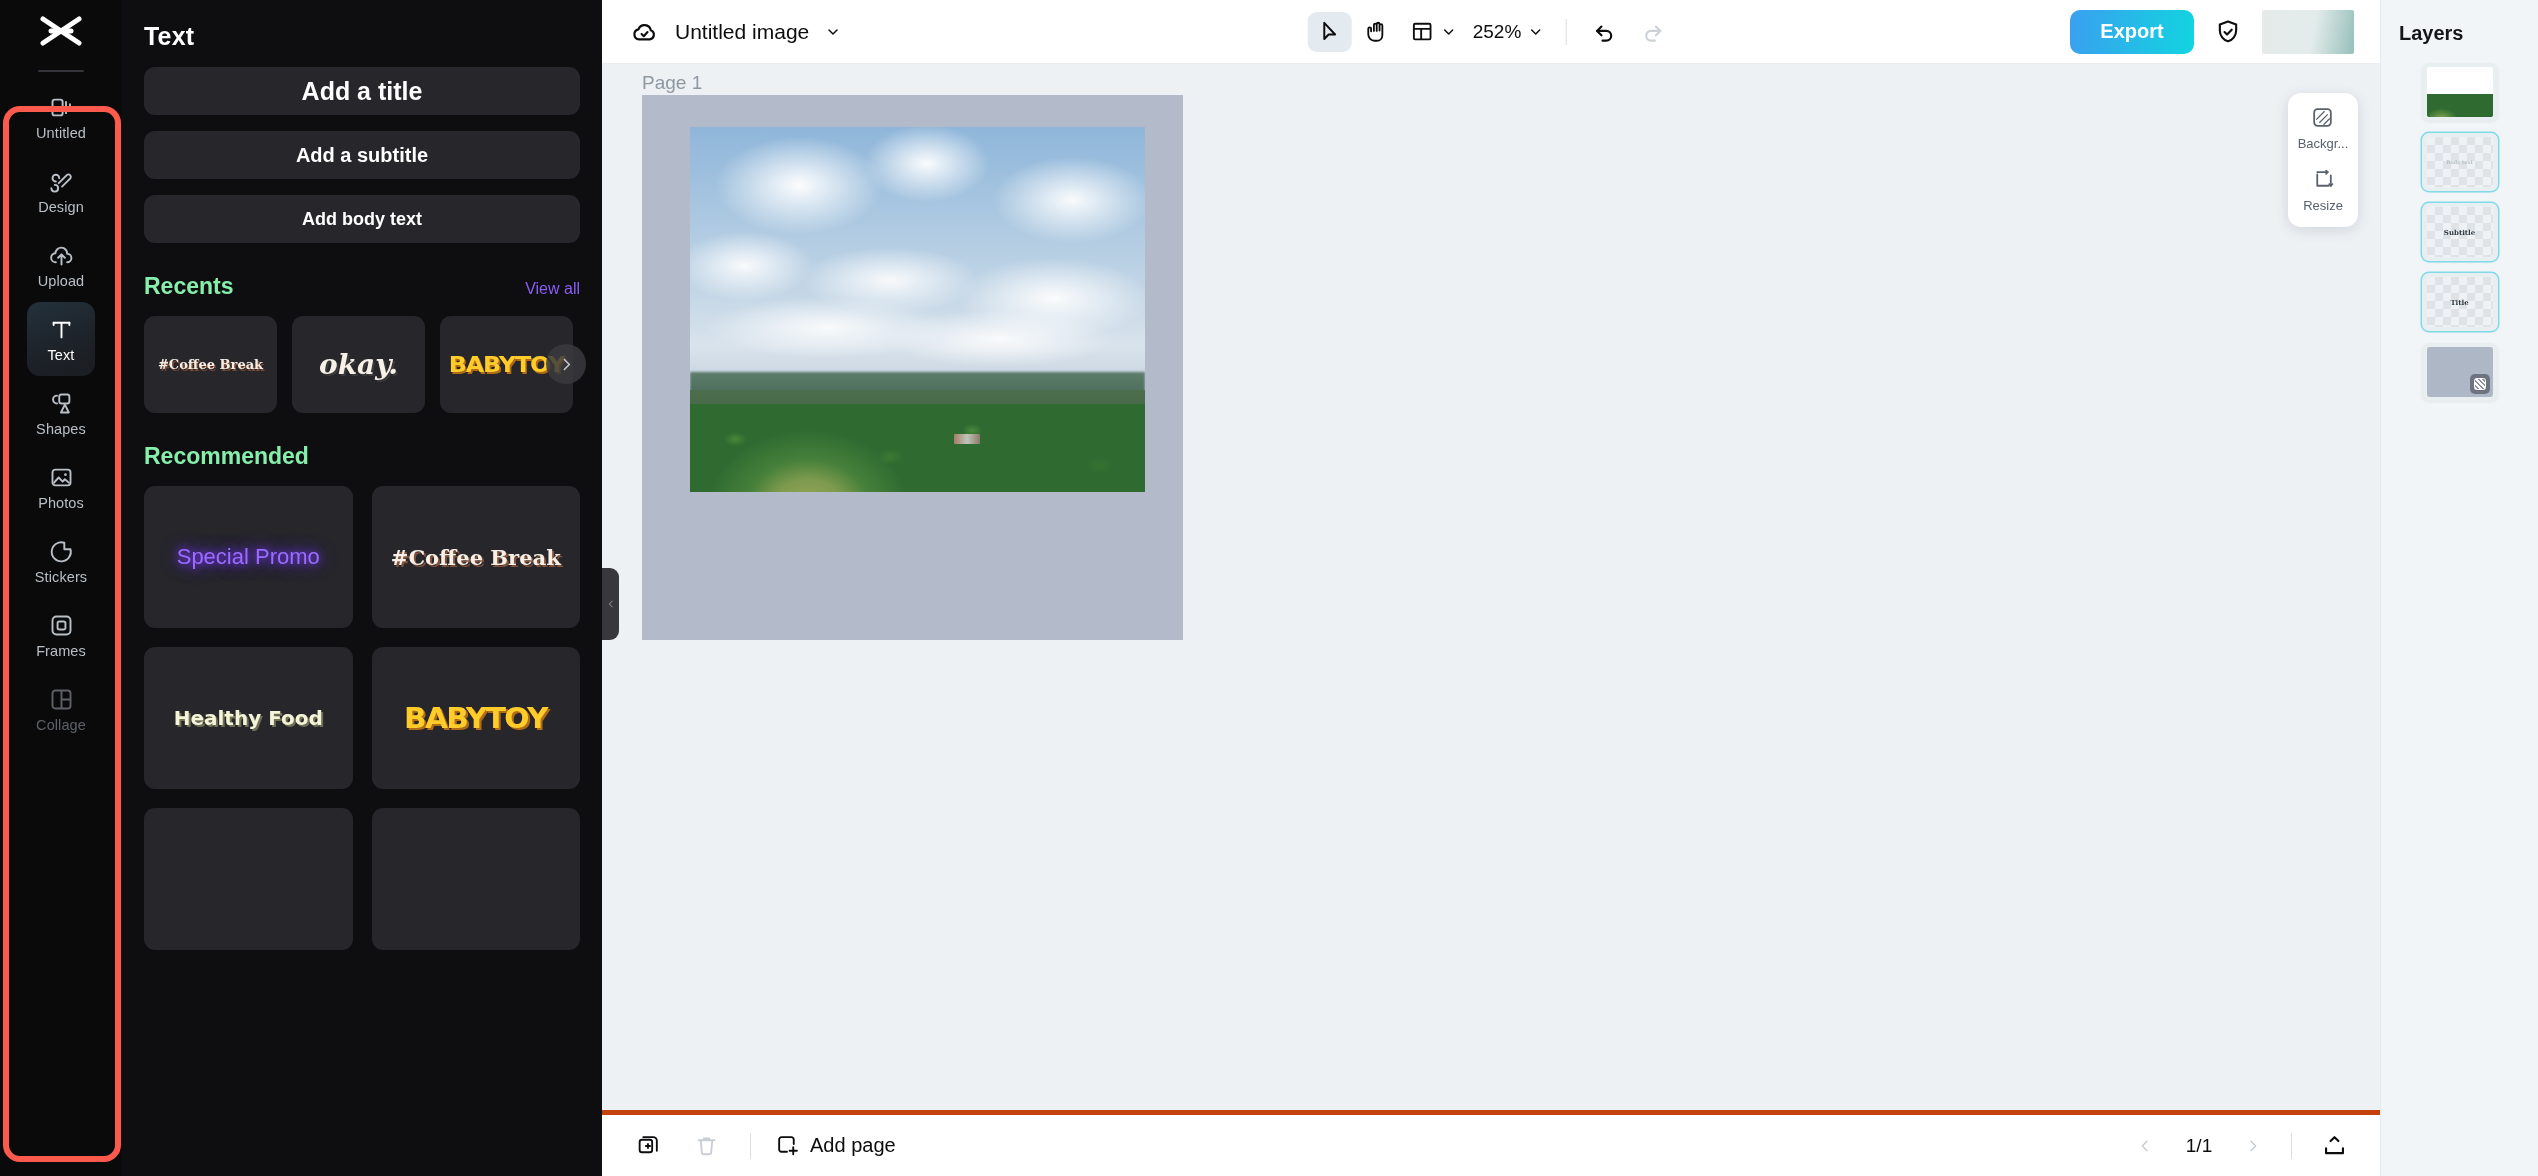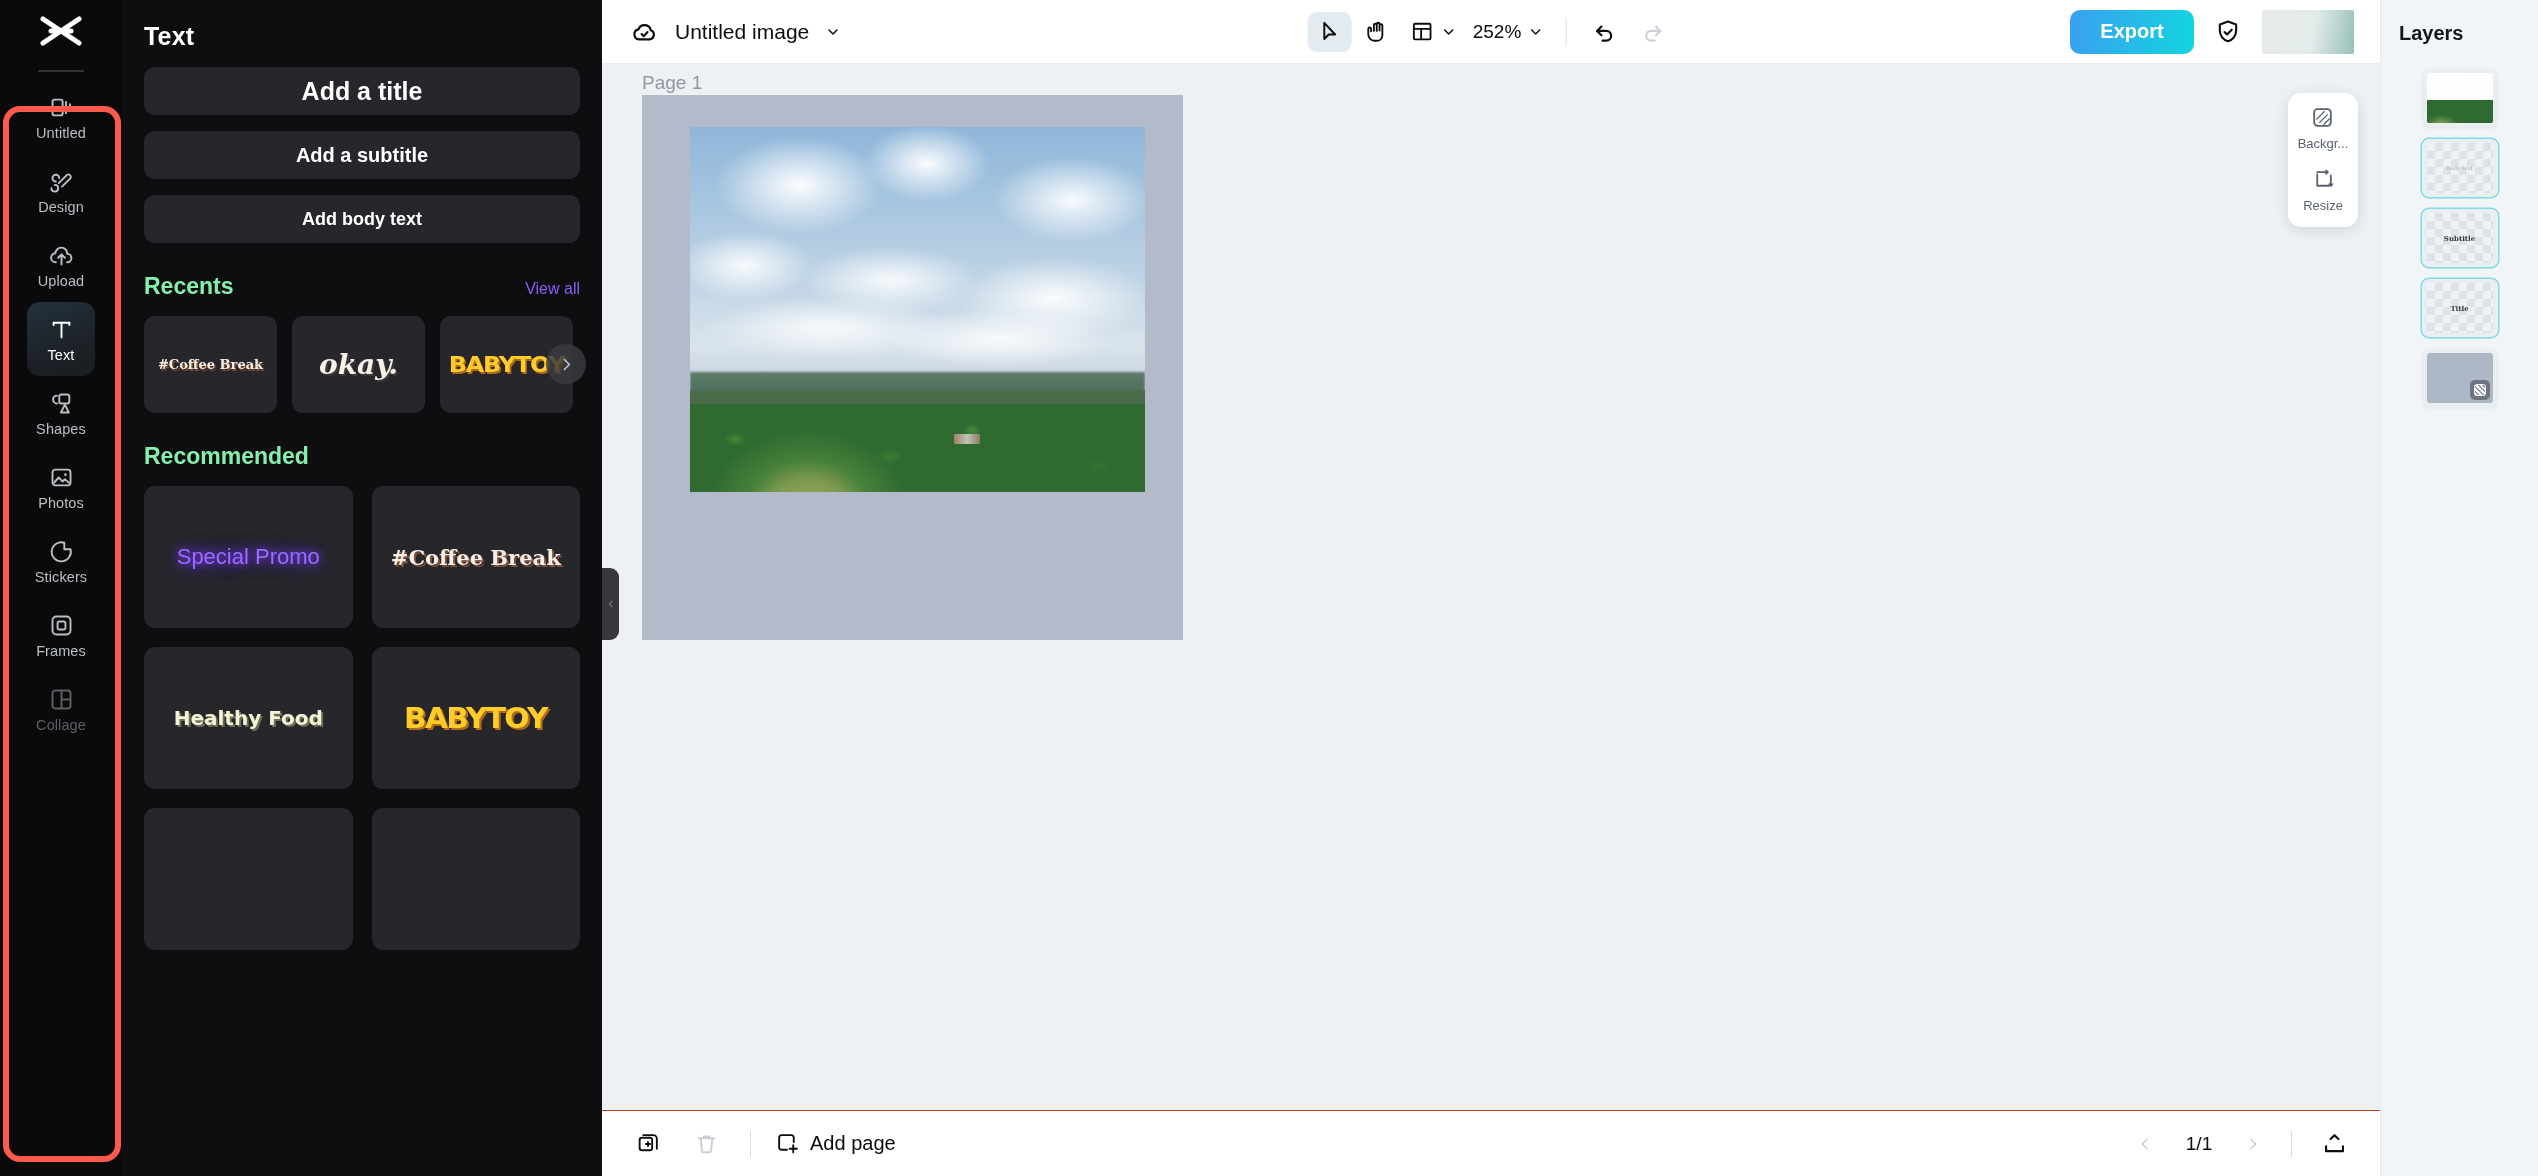--- a/index.html
+++ b/index.html
@@ -294,21 +294,21 @@
   }
   .fc-item {
     display: flex; flex-direction: column; align-items: center; gap: 6px;
     cursor: pointer; color: #59616d;
   }
   .fc-item svg { width: 25px; height: 25px; display: block; }
   .fc-label { font-size: 13px; color: #59616d; }
 
   .bottombar {
     height: 66px; background: #fff;
-    border-top: 1px solid #c2410c;
+    border-top: 5px solid #c2410c;
     display: flex; align-items: center;
   }
   .bb-left { display: flex; align-items: center; gap: 18px; padding-left: 26px; }
   .bb-btn { width: 40px; height: 40px; display:flex; align-items:center; justify-content:center; cursor:pointer; }
   .bb-btn svg { width: 25px; height: 25px; display:block; }
   .bb-sep { width: 1px; height: 26px; background: #d8dde3; margin: 0 6px; }
   .addpage {
     display: flex; align-items: center; gap: 10px;
     font-size: 20px; color: #0d0d0f; cursor: pointer;
   }
@@ -322,21 +322,21 @@
   
   .layers {
     width: 158px; flex: 0 0 158px; height: 1176px;
     background: #f2f5f7;
     border-left: 1px solid #e6eaee;
     padding: 22px 0 0 0;
     position: relative;
   }
   .layers-title {
     font-size: 20px; font-weight: bold; color: #14161a;
-    padding-left: 18px; margin-bottom: 24px;
+    padding-left: 18px; margin-bottom: 18px;
   }
   .layer-list { display: flex; flex-direction: column; align-items: center; gap: 12px; }
   .layer-thumb {
     width: 76px; height: 58px; border-radius: 7px;
     background: #e9eef1; position: relative; overflow: hidden;
     cursor: pointer;
     box-shadow: 0 1px 3px rgba(30,50,80,.08);
   }
   .layer-thumb.selected { box-shadow: 0 0 0 1.5px #7fdbe8, 0 1px 3px rgba(30,50,80,.08); }
   .lt-inner { position: absolute; left: 5px; top: 4px; right: 5px; bottom: 4px; border-radius: 3px; overflow: hidden; }

